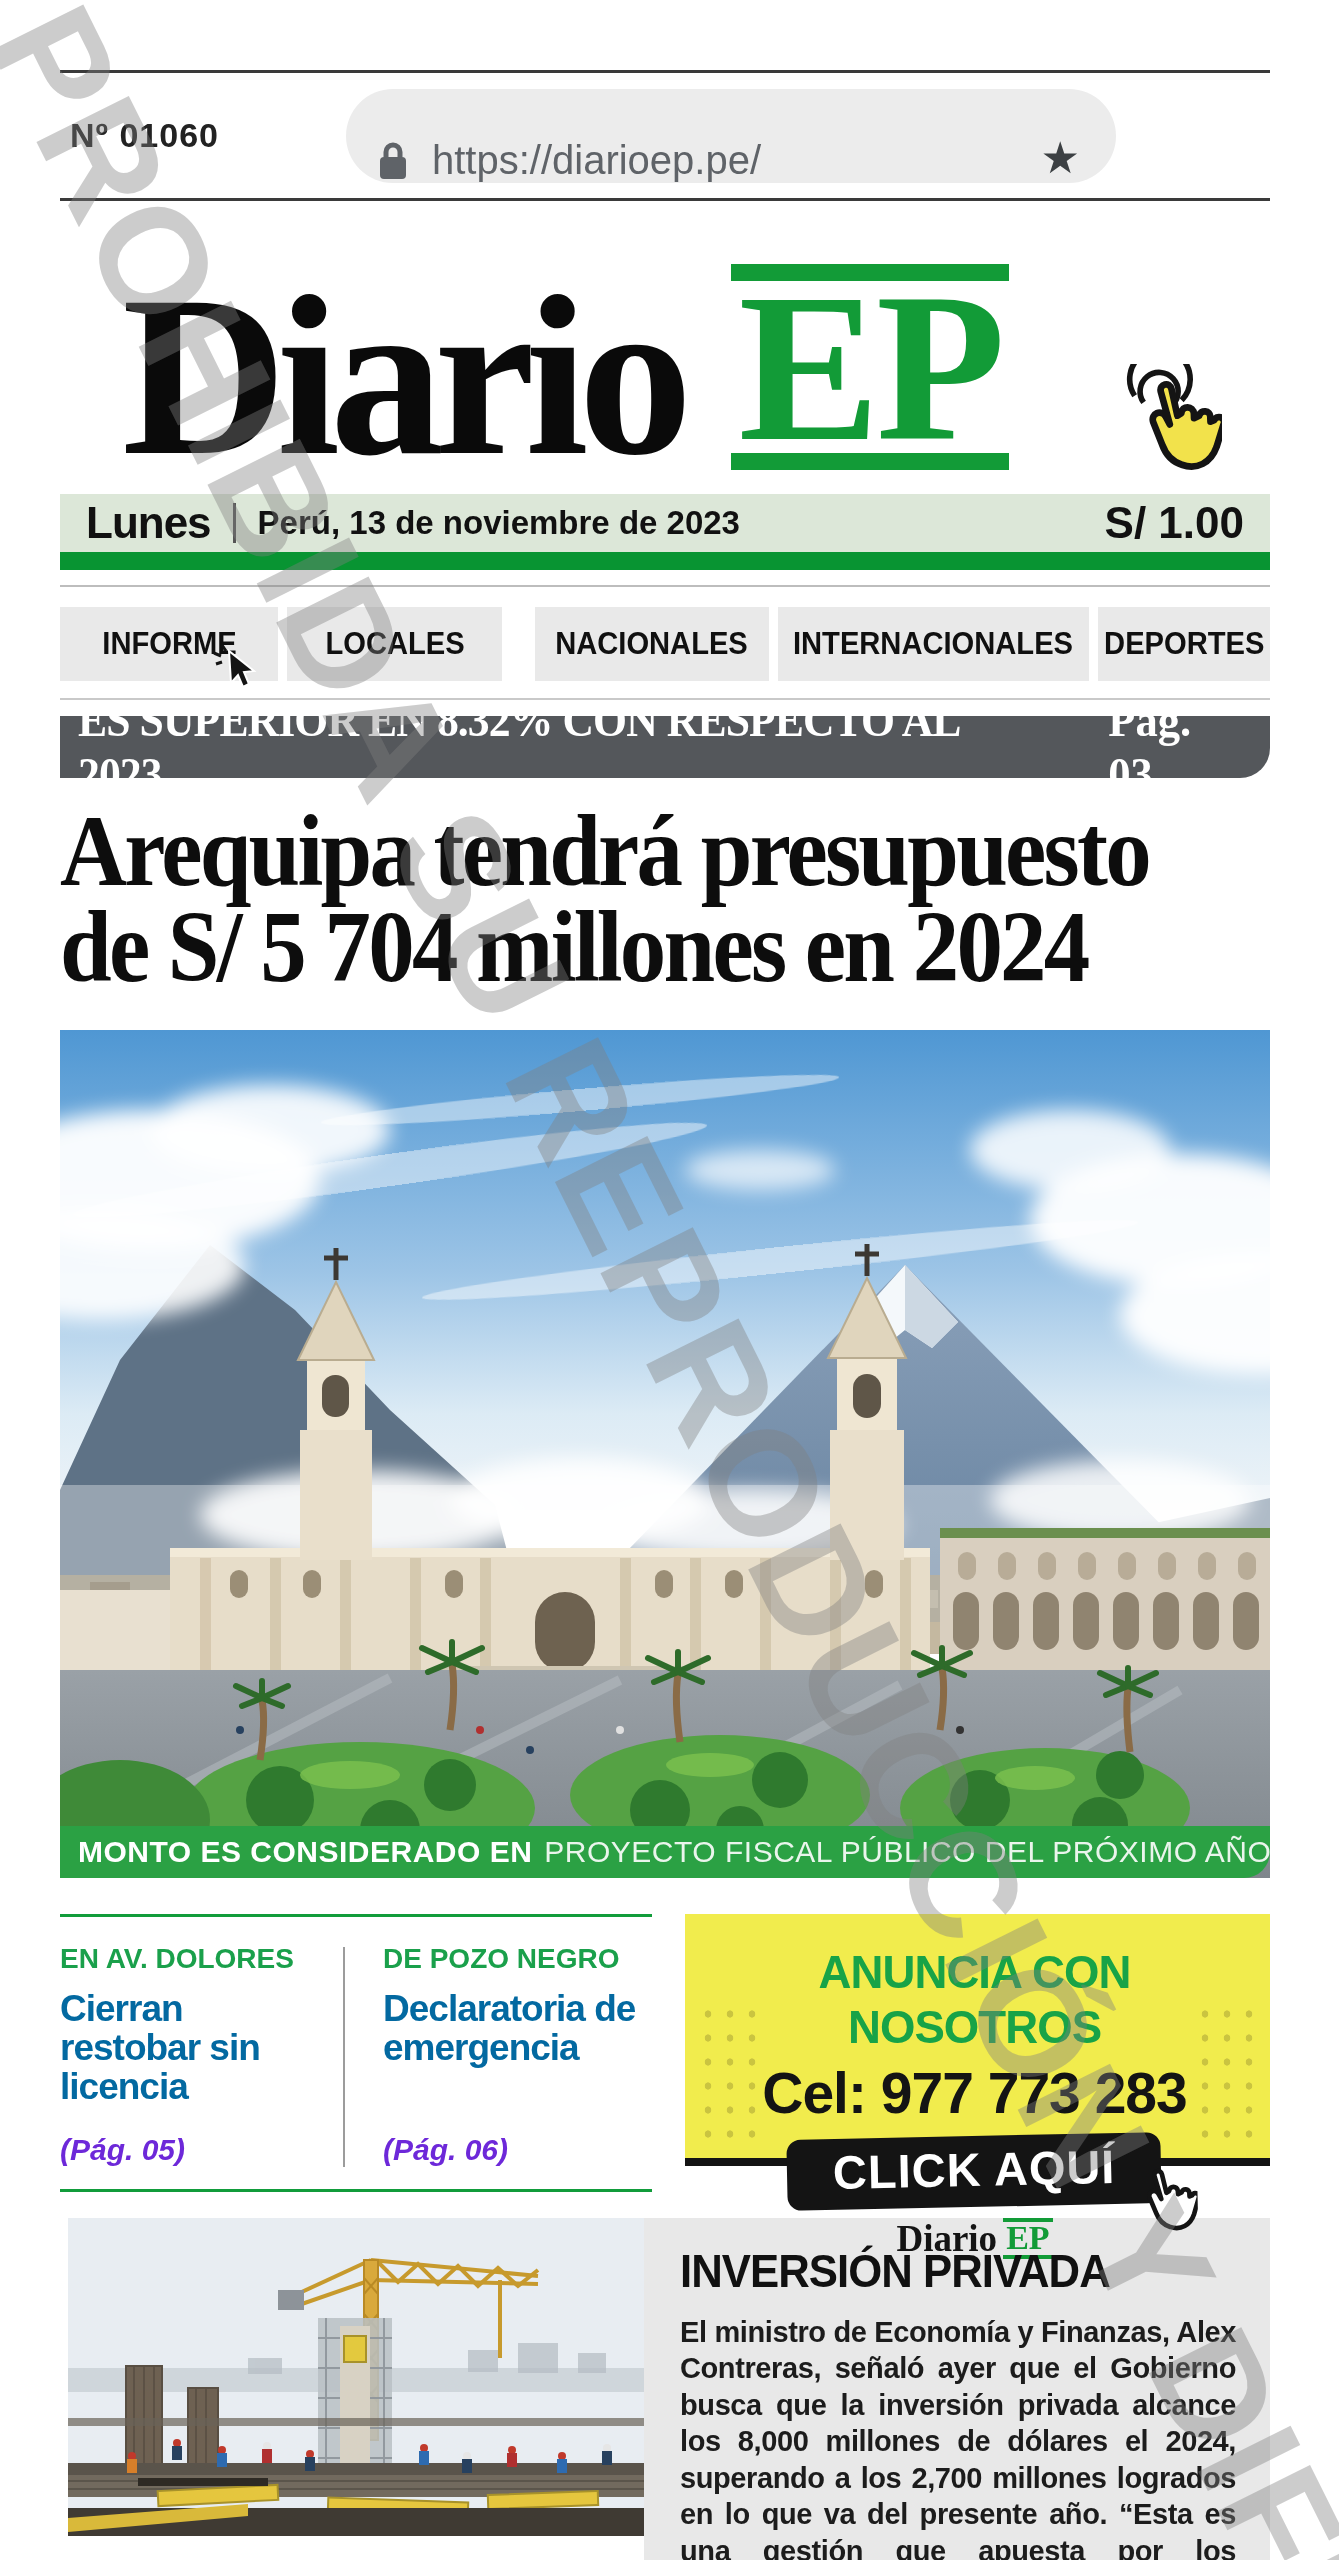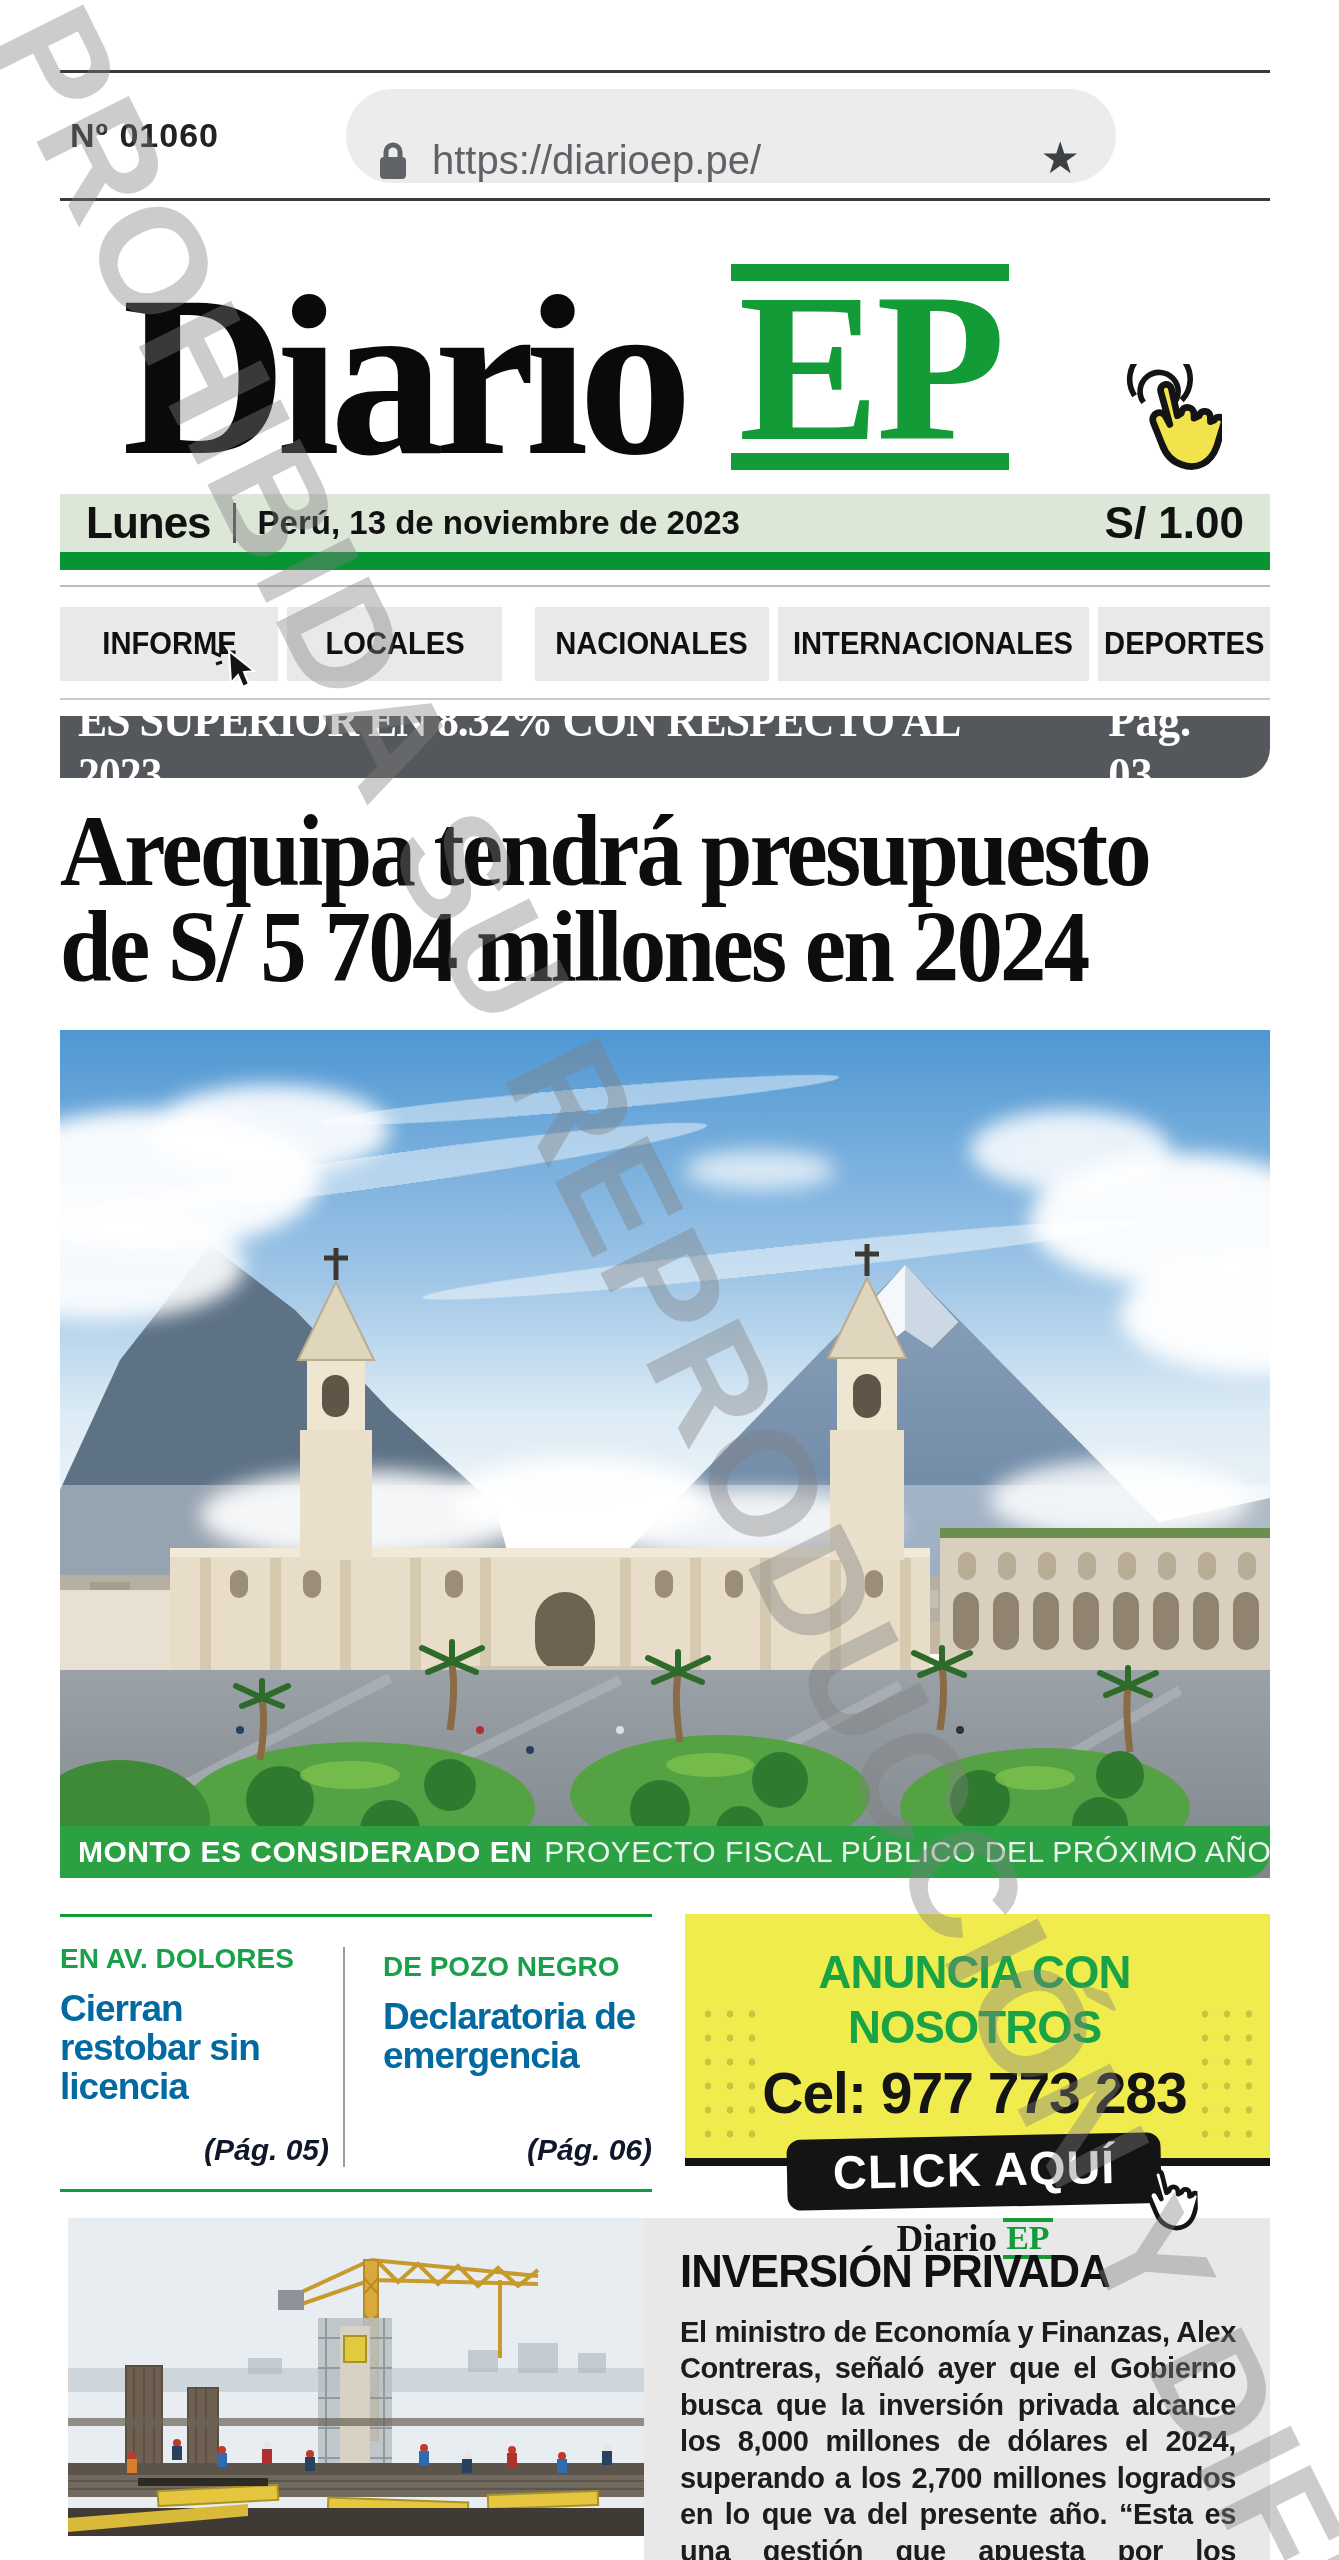--- a/index.html
+++ b/index.html
@@ -63,25 +63,25 @@
            display:flex;align-items:center;padding:0 18px;box-sizing:border-box;
            border-bottom-right-radius:26px;}
   .caption .b{font-size:30px;font-weight:bold;color:#fff;letter-spacing:0.5px;white-space:nowrap;}
   .caption .r{font-size:30px;color:#eaf5ec;margin-left:12px;letter-spacing:0.5px;white-space:nowrap;}
 
   
   .teaser-row{display:flex;margin-top:36px;align-items:flex-start;}
   .teasers{width:592px;border-top:3px solid #119c3b;border-bottom:3px solid #119c3b;
            display:flex;padding:26px 0 22px 0;min-height:190px;box-sizing:content-box;}
   .tcol{display:flex;flex-direction:column;width:272px;}
-  .tcol.c2{padding-left:24px;margin-top:8px;}
+  .tcol.c2{padding-left:24px;}
   .tdivider{width:2px;background:#9c9c9c;margin:4px 14px 0 14px;}
   .kicker{font-size:28px;font-weight:bold;color:#1aa04b;letter-spacing:0;}
   .ttitle{font-size:37px;font-weight:bold;color:#0369a1;line-height:1.06;margin-top:14px;letter-spacing:-1px;}
-  .tpage{margin-top:auto;font-size:30px;font-weight:bold;font-style:italic;color:#0f172a;text-align:right;padding-top:26px;}
+  .tpage{margin-top:auto;font-size:30px;font-weight:bold;font-style:italic;color:#6d28d9;text-align:left;padding-top:26px;}
 
   .ad{position:relative;width:585px;margin-left:33px;background:#f1ec4d;border-bottom:8px solid #141414;
       text-align:center;padding:30px 16px 16px 10px;box-sizing:border-box;height:252px;}
   .ad-line1{font-size:47px;font-weight:bold;color:#18a347;letter-spacing:-1px;transform:scaleX(0.97);transform-origin:center;}
   .ad-line2{font-size:57px;font-weight:bold;color:#141414;margin-top:6px;letter-spacing:-1px;}
   .ad-button{position:relative;display:inline-block;background:#141414;color:#fff;font-size:47px;font-weight:bold;
              padding:6px 46px 10px 46px;border-radius:14px;margin-top:10px;transform:rotate(-1.2deg);letter-spacing:1px;}
   .ad-hand{position:absolute;right:-36px;bottom:-40px;}
   .ad-brand{display:flex;align-items:center;justify-content:center;margin-top:10px;gap:6px;}
   .brand-black{font-family:"Liberation Serif", serif;font-weight:bold;font-size:37px;color:#141414;}

